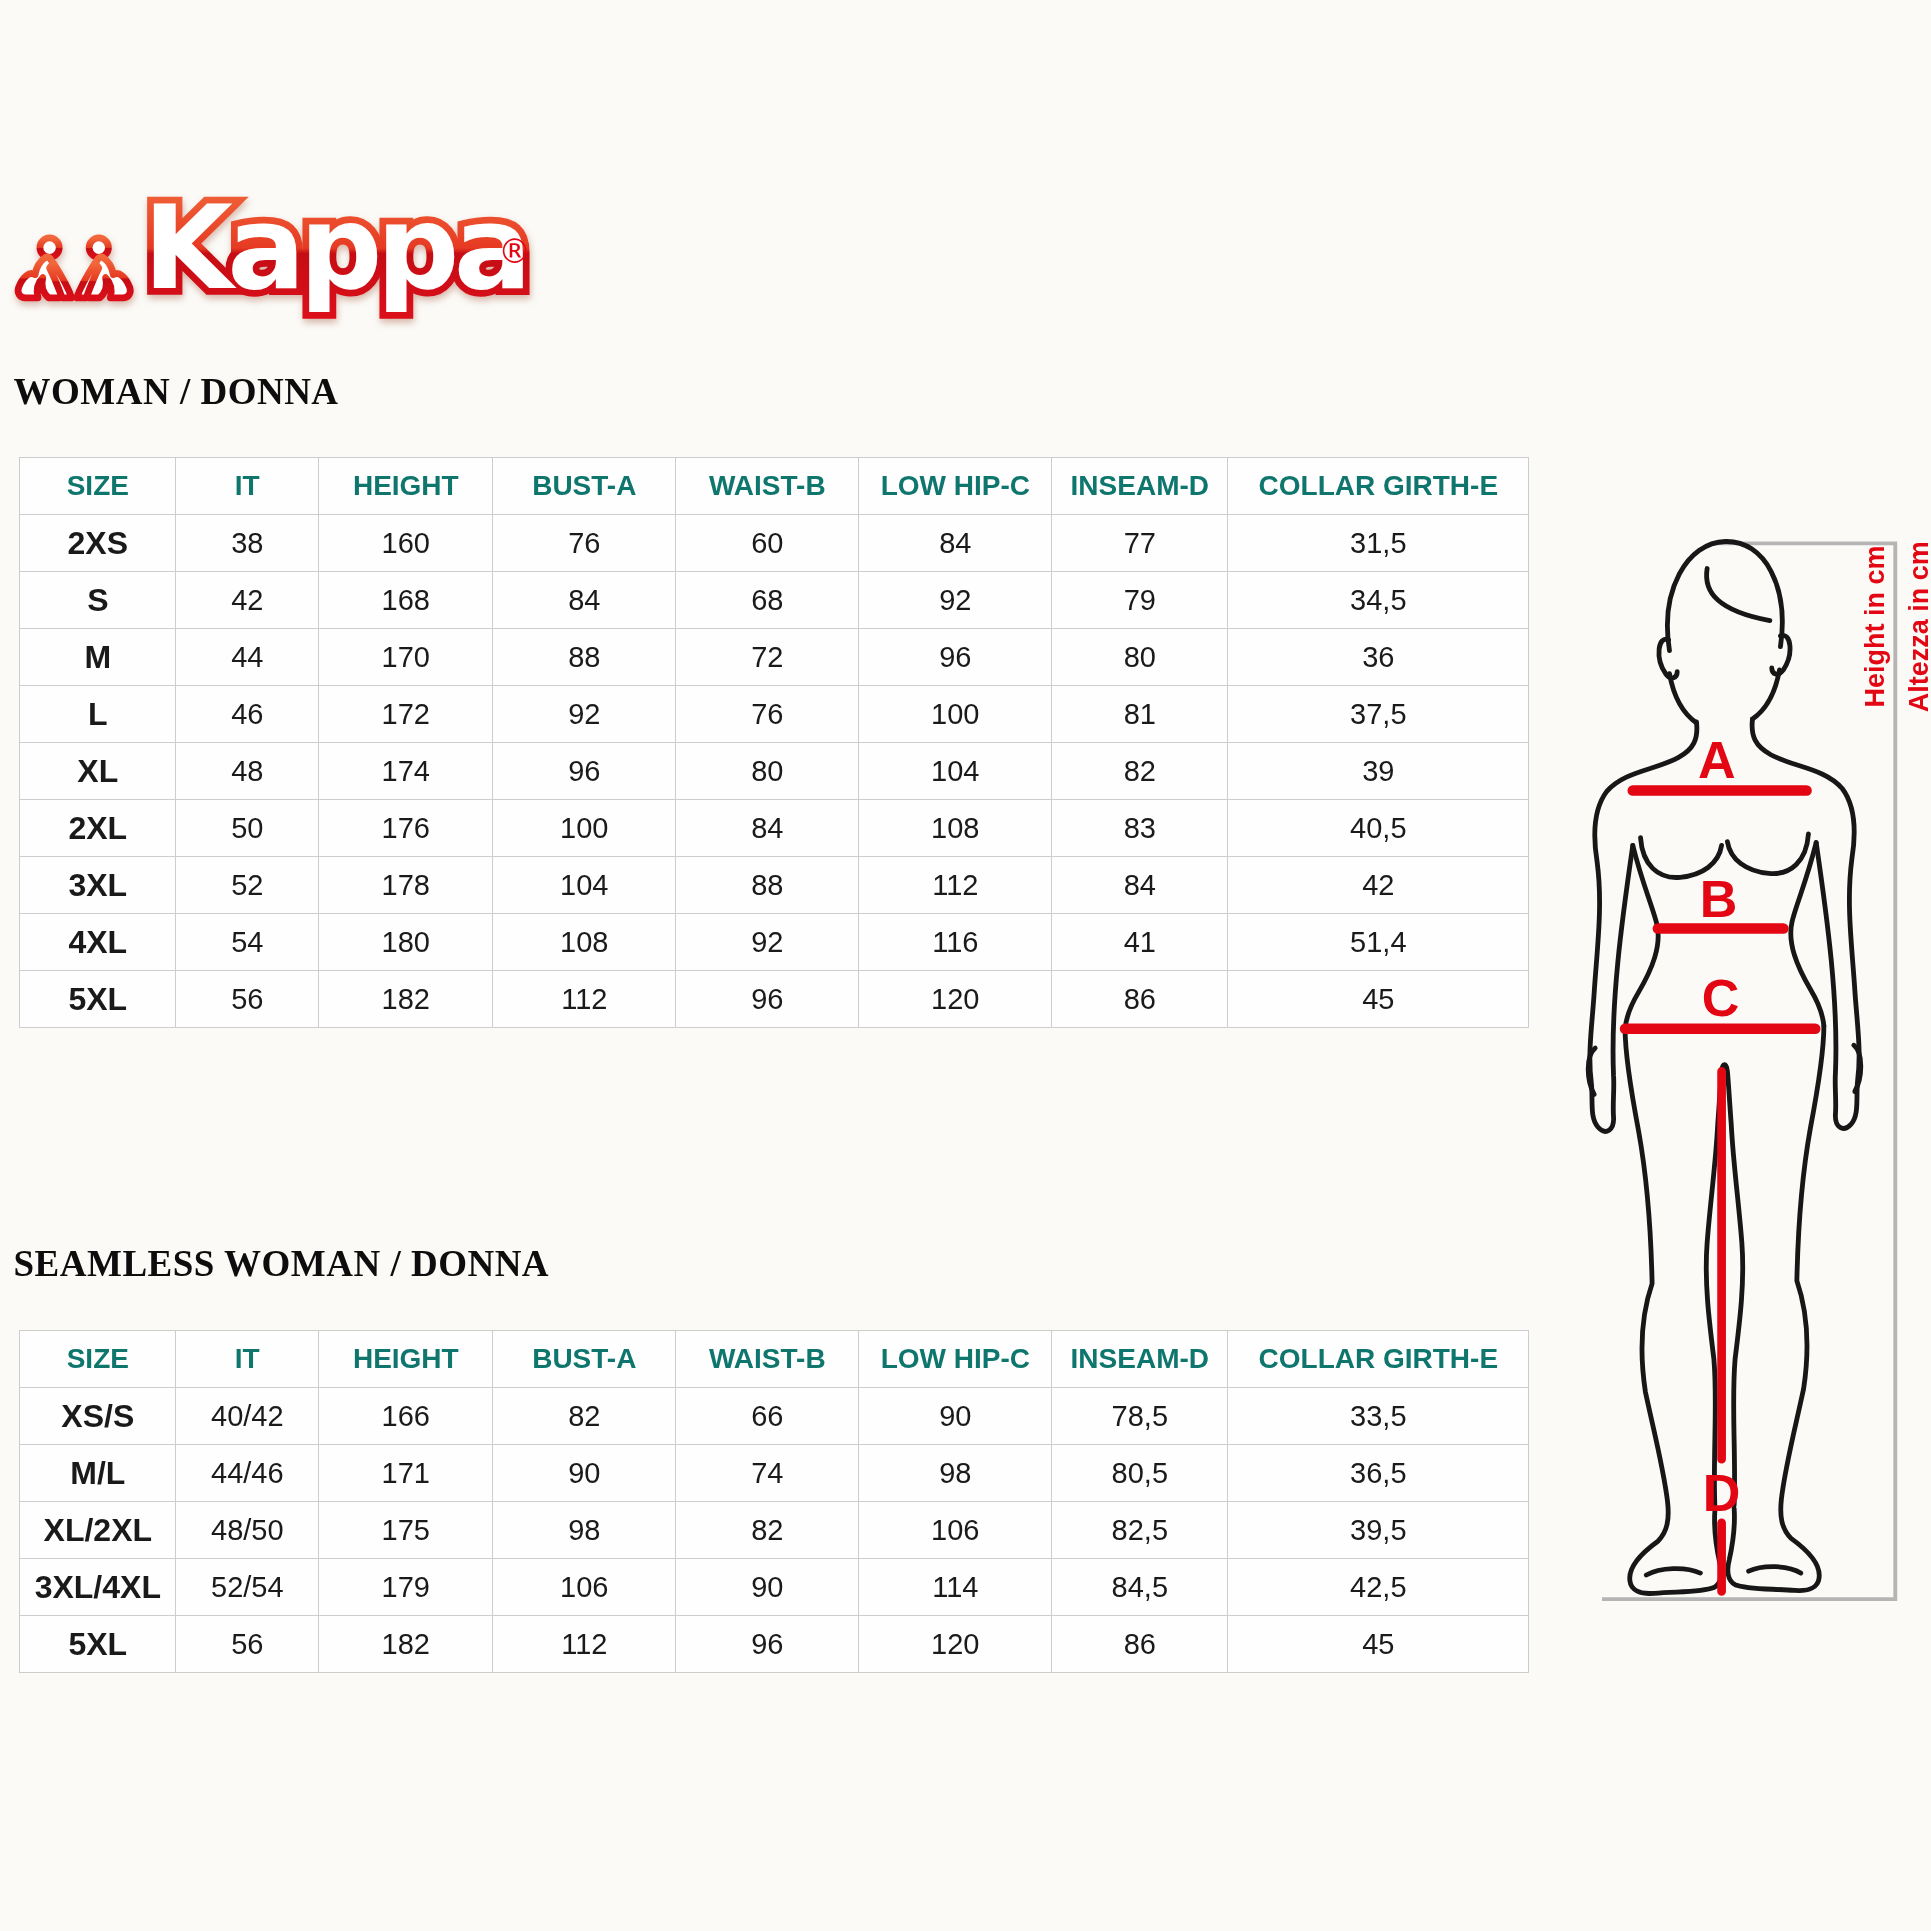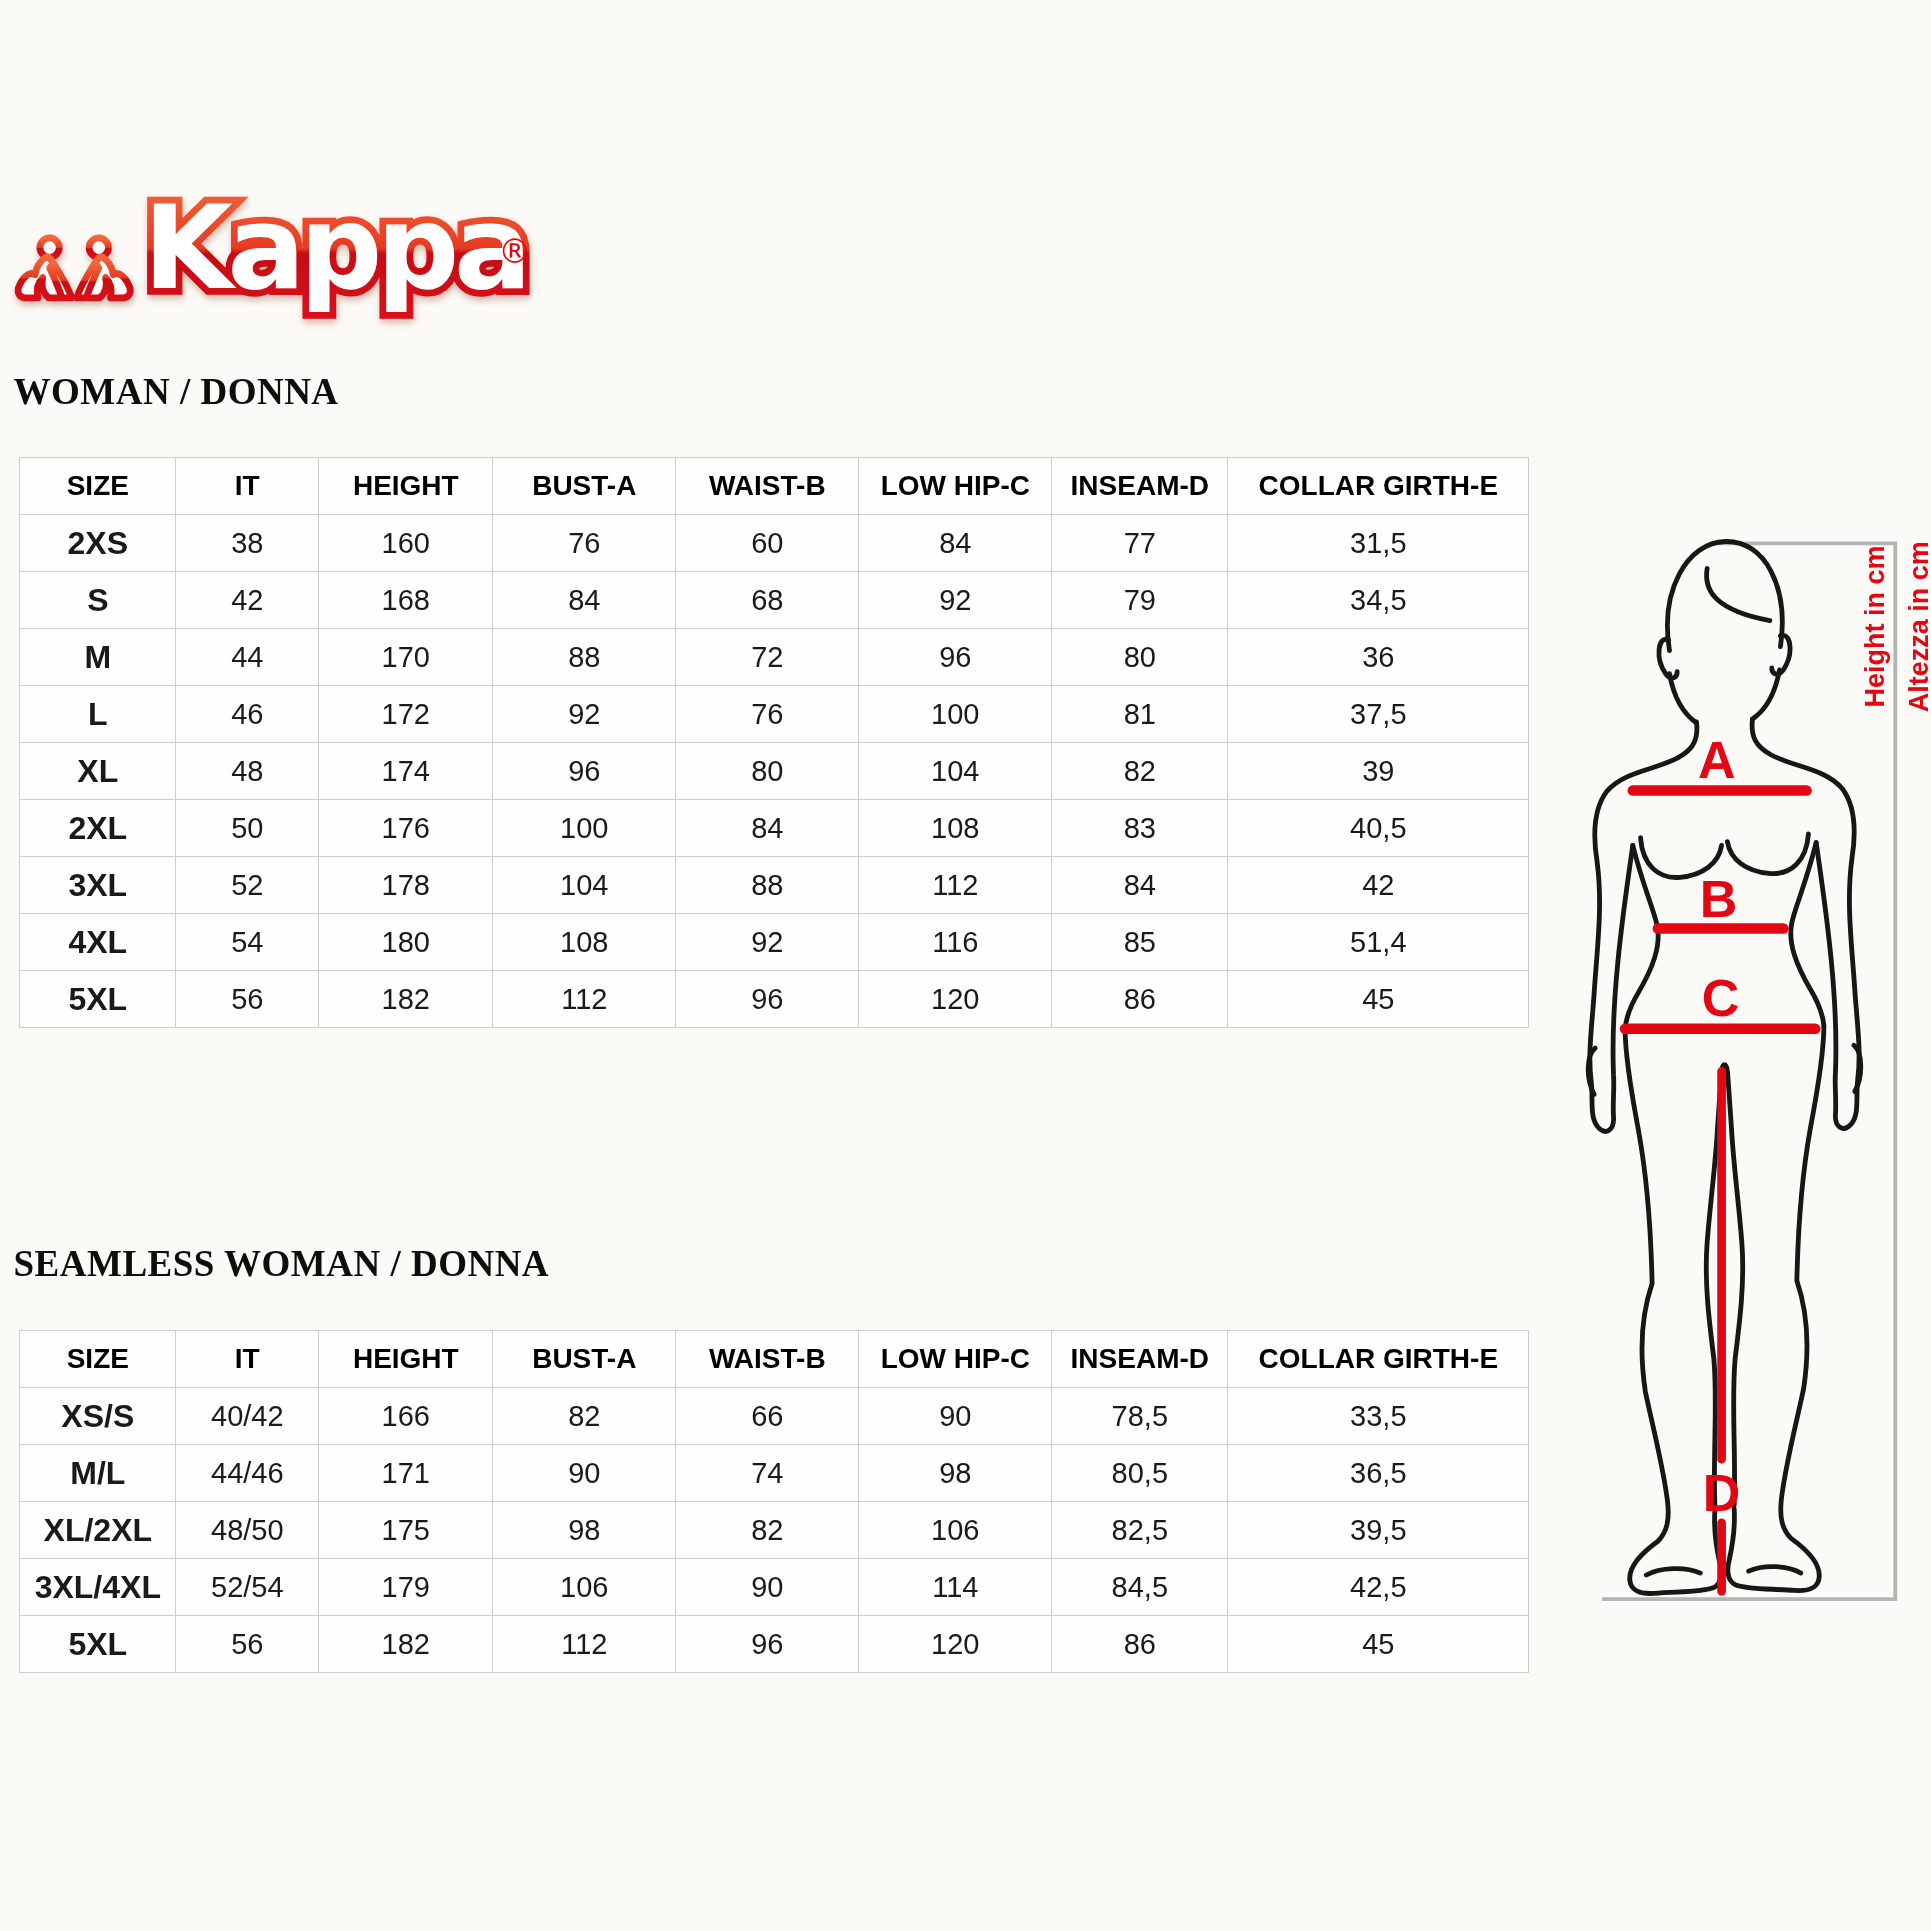--- a/index.html
+++ b/index.html
@@ -55,21 +55,21 @@
     text-align: center;
     vertical-align: middle;
     font-size: 29px;
     color: #1a1a1a;
     background: #fefefe;
     padding: 0;
   }
   table.size-table th {
     font-weight: 700;
     font-size: 28px;
-    color: #000000;
+    color: #0f766e;
   }
   table.size-table td:first-child {
     font-weight: 700;
     font-size: 32px;
   }
   col.c-size   { width: 156px; }
   col.c-it     { width: 143px; }
   col.c-height { width: 174px; }
   col.c-bust   { width: 183px; }
   col.c-waist  { width: 183px; }
@@ -219,21 +219,21 @@
           <td>84</td>
           <td>42</td>
         </tr>
         <tr>
           <td>4XL</td>
           <td>54</td>
           <td>180</td>
           <td>108</td>
           <td>92</td>
           <td>116</td>
-          <td>85</td>
+          <td>41</td>
           <td>51,4</td>
         </tr>
         <tr>
           <td>5XL</td>
           <td>56</td>
           <td>182</td>
           <td>112</td>
           <td>96</td>
           <td>120</td>
           <td>86</td>

